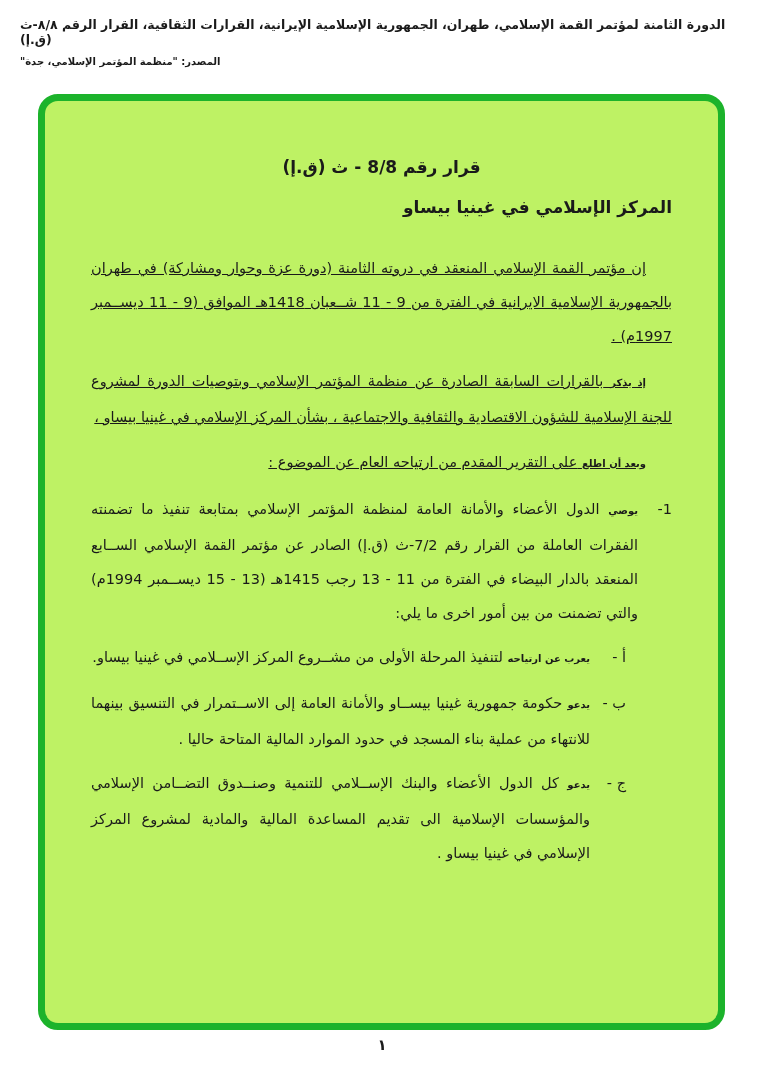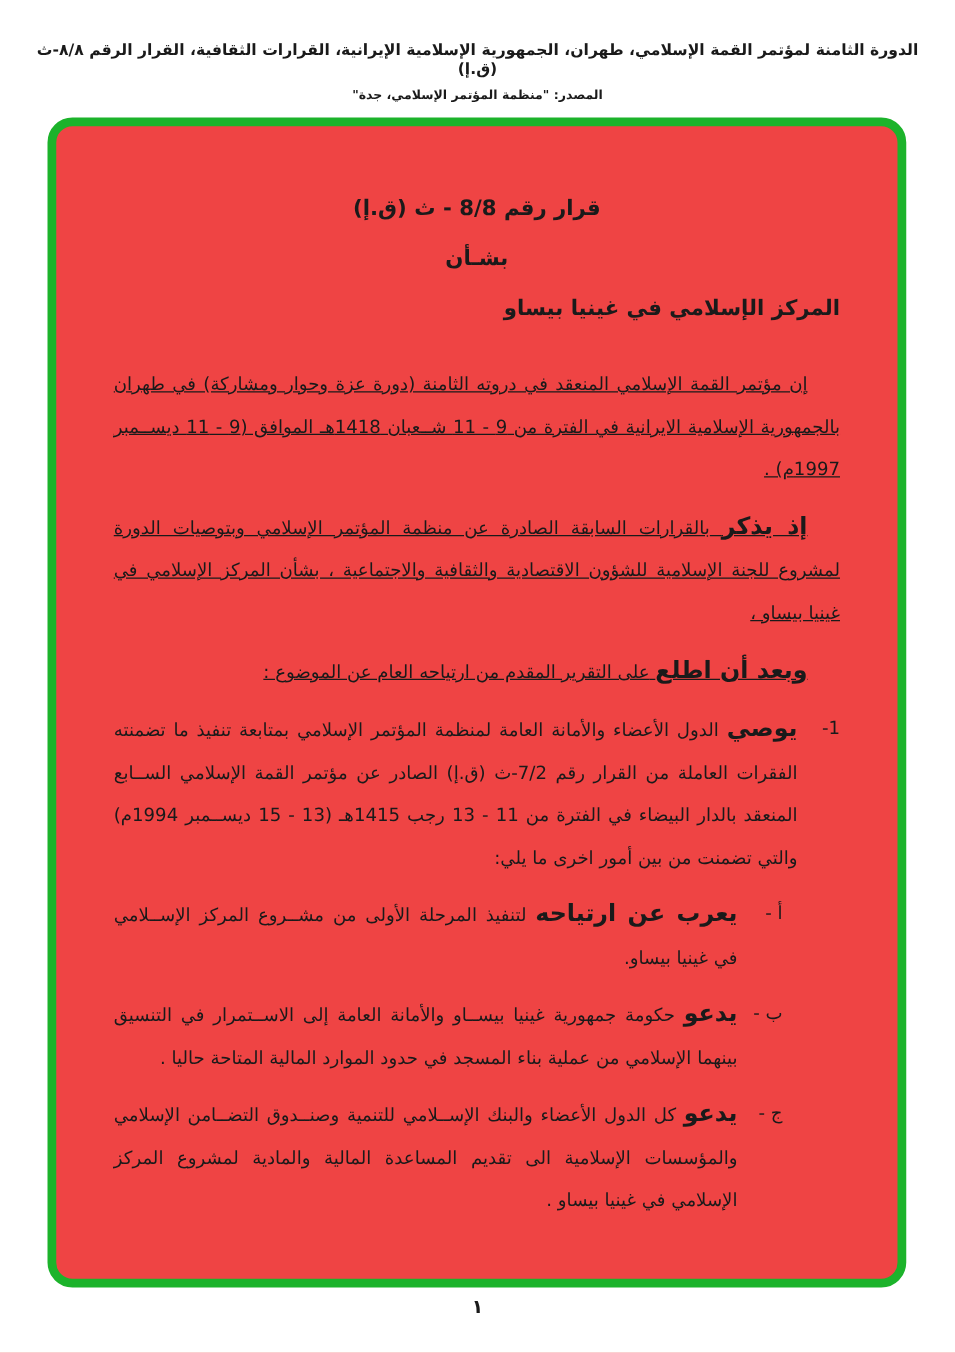--- a/index.html
+++ b/index.html
@@ -11,24 +11,24 @@
     width: 764px;
     height: 1082px;
     position: relative;
     font-family: "DejaVu Sans", sans-serif;
     color: #1a1a1a;
     overflow: hidden;
   }
   
   .doc-header {
     position: absolute;
-    top: 32px;
+    top: 17px;
     left: 20px;
     right: 20px;
-    text-align: center;
+    text-align: left;
     direction: rtl;
   }
   .doc-header .line1 {
     font-size: 12.5px;
     font-weight: bold;
     letter-spacing: 0;
   }
   .doc-header .line2 {
     font-size: 10px;
     font-weight: bold;
@@ -36,21 +36,21 @@
   }
   
   .frame {
     position: absolute;
     left: 38px;
     top: 94px;
     width: 673px;
     height: 922px;
     border: 7px solid #1cb32b;
     border-radius: 20px;
-    background: #ef4444;
+    background: #bef264;
     box-sizing: content-box;
   }
   .content {
     direction: rtl;
     padding: 46px 46px 0 46px;
     font-size: 14.5px;
     line-height: 34px;
     text-align: justify;
   }
   
@@ -65,21 +65,21 @@
   
   .para {
     margin: 0 0 11px 0;
   }
   .para.indented {
     text-indent: 26px;
     text-decoration: underline;
   }
   .lead {
     font-weight: bold;
-    font-size: 19px;
+    font-size: 10px;
   }
   
   .item {
     display: flex;
     flex-direction: row;
     margin: 0 0 10px 0;
   }
   .item .marker {
     flex: 0 0 auto;
     white-space: nowrap;
@@ -114,21 +114,20 @@
 <div class="doc-header">
   <div class="line1">الدورة الثامنة لمؤتمر القمة الإسلامي، طهران، الجمهورية الإسلامية الإيرانية، القرارات الثقافية، القرار الرقم ٨/٨-ث (ق.إ)</div>
   <div class="line2">المصدر:  "منظمة المؤتمر الإسلامي، جدة"</div>
 </div>
 
 <div class="frame">
   <div class="content">
 
     <div class="title-block">
       <div class="t1">قرار رقم 8/8 - ث (ق.إ)</div>
-      <div class="t2">بشـأن</div>
       <div class="t3">المركز الإسلامي في غينيا بيساو</div>
     </div>
 
     <p class="para indented">
       <span>إن مؤتمر القمة الإسلامي المنعقد في دروته الثامنة (دورة عزة وحوار ومشاركة) في طهران بالجمهورية الإسلامية الايرانية في الفترة من 9 - 11 شــعبان 1418هـ الموافق (9 - 11 ديســمبر 1997م) .</span>
     </p>
 
     <p class="para indented">
       <span class="lead">إذ يذكر</span>
       <span>بالقرارات السابقة الصادرة عن منظمة المؤتمر الإسلامي وبتوصيات الدورة لمشروع للجنة الإسلامية للشؤون الاقتصادية والثقافية والاجتماعية ، بشأن المركز الإسلامي في غينيا بيساو ،</span>
@@ -152,21 +151,21 @@
       <p class="item-text">
         <span class="lead">يعرب عن ارتياحه</span>
         <span>لتنفيذ المرحلة الأولى من مشــروع المركز الإســلامي في غينيا بيساو.</span>
       </p>
     </div>
 
     <div class="item lettered">
       <span class="marker">ب -</span>
       <p class="item-text">
         <span class="lead">يدعو</span>
-        <span>حكومة جمهورية غينيا بيســاو والأمانة العامة إلى الاســتمرار في التنسيق بينهما الإسلامي من عملية بناء المسجد في حدود الموارد المالية المتاحة حاليا .</span>
+        <span>حكومة جمهورية غينيا بيســاو والأمانة العامة إلى الاســتمرار في التنسيق بينهما للانتهاء من عملية بناء المسجد في حدود الموارد المالية المتاحة حاليا .</span>
       </p>
     </div>
 
     <div class="item lettered">
       <span class="marker">ج -</span>
       <p class="item-text">
         <span class="lead">يدعو</span>
         <span>كل الدول الأعضاء والبنك الإســلامي للتنمية وصنــدوق التضــامن الإسلامي والمؤسسات الإسلامية الى تقديم المساعدة المالية والمادية لمشروع المركز الإسلامي في غينيا بيساو .</span>
       </p>
     </div>

